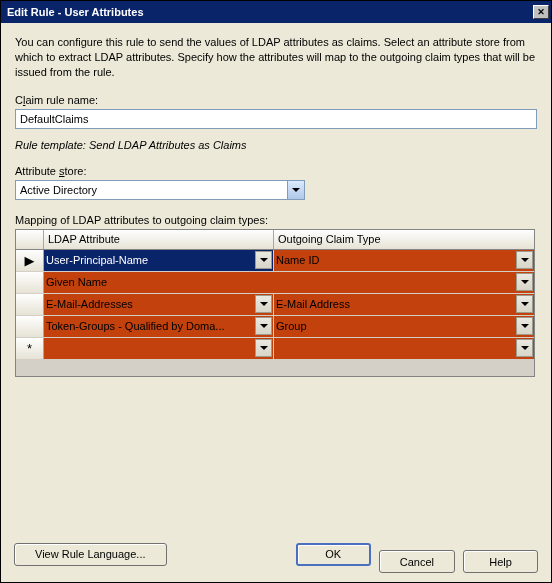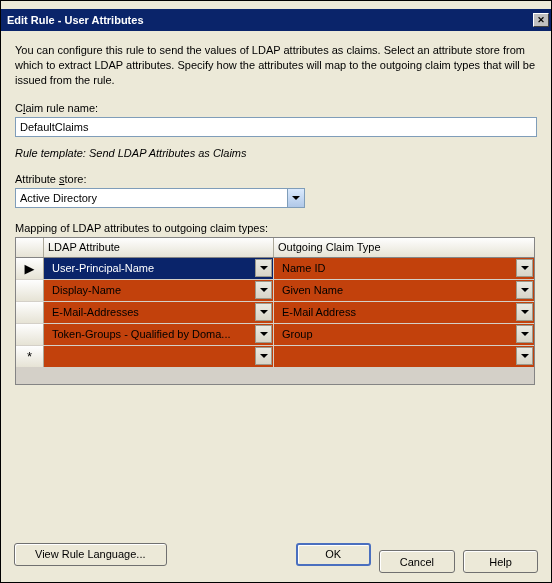--- a/index.html
+++ b/index.html
@@ -16,21 +16,20 @@
   }
   .titlebar {
     background: linear-gradient(to bottom, #0a246a 0%, #0a246a 100%);
     color: #fff;
     height: 22px;
     display: flex;
     align-items: center;
     padding: 0 2px 0 6px;
     font-weight: bold;
     font-size: 11px;
-    margin-top: 8px;
   }
   .titlebar-text { flex: 1; }
   .close-btn {
     width: 16px;
     height: 14px;
     background: #c0c0c0;
     border: 1px solid #fff;
     border-right-color: #404040;
     border-bottom-color: #404040;
     display: flex;
@@ -126,21 +125,21 @@
   }
   .cell {
     display: flex;
     align-items: center;
     position: relative;
   }
   .c1 { width: 230px; border-right: 1px solid #d4d0c8; }
   .c2 { flex: 1; }
   .cell-text {
     flex: 1;
-    padding: 0 8px;
+    padding: 0 2px;
     white-space: nowrap;
     overflow: hidden;
     text-overflow: ellipsis;
   }
   .cell.selected {
     background: #0a246a;
     color: #fff;
   }
   .cell-dd {
     width: 17px;
@@ -232,26 +231,20 @@
           </div>
           <div class="cell c2">
             <div class="cell-text">Name ID</div>
             <div class="cell-dd">
               <div class="tri-down"></div>
             </div>
           </div>
         </div>
         <div class="grid-row">
           <div class="row-head"></div>
-          <div class="cell c1">
-            <div class="cell-text">Display-Name</div>
-            <div class="cell-dd">
-              <div class="tri-down"></div>
-            </div>
-          </div>
           <div class="cell c2">
             <div class="cell-text">Given Name</div>
             <div class="cell-dd">
               <div class="tri-down"></div>
             </div>
           </div>
         </div>
         <div class="grid-row">
           <div class="row-head"></div>
           <div class="cell c1">

